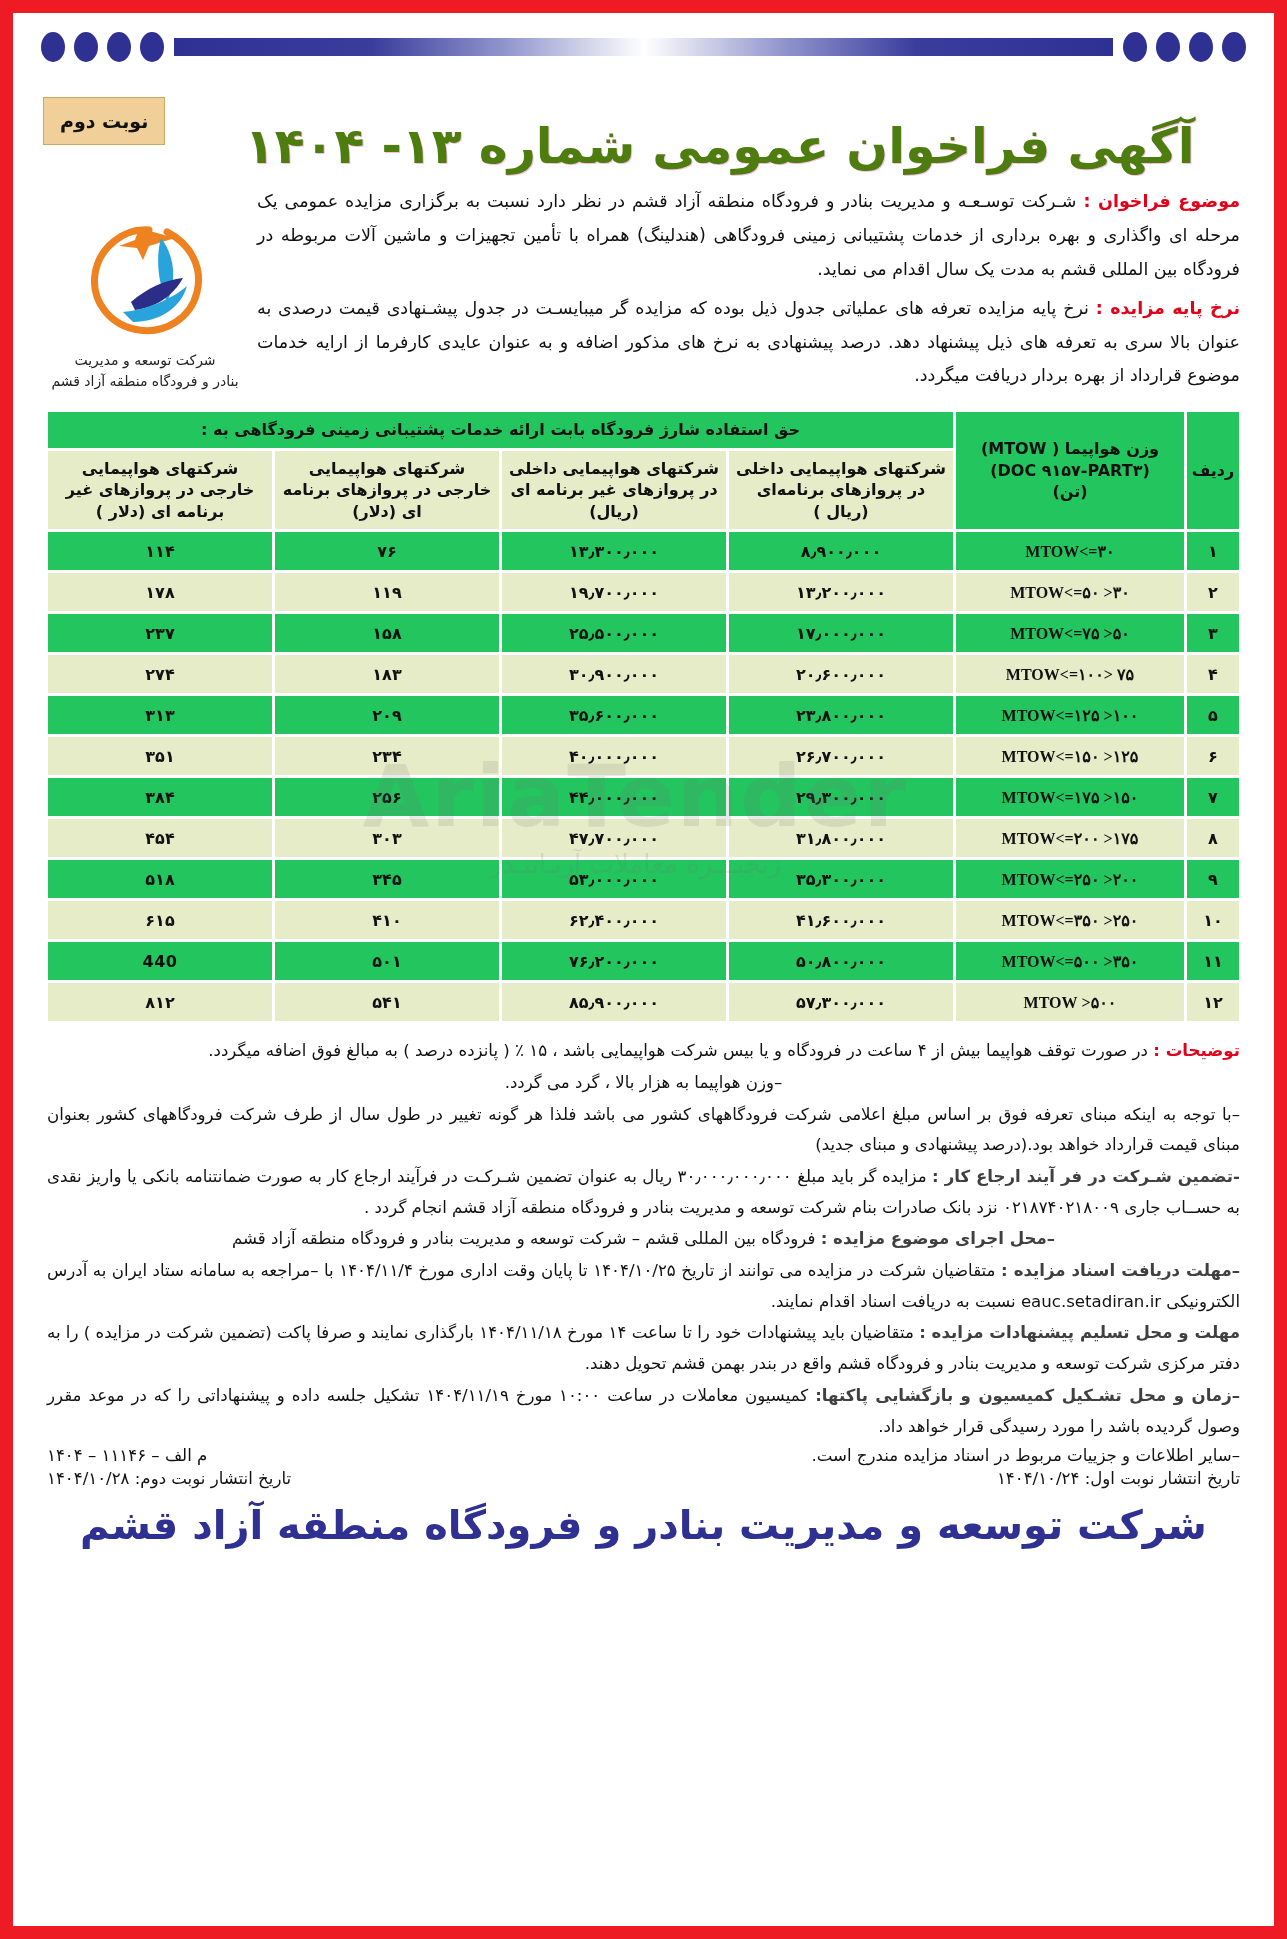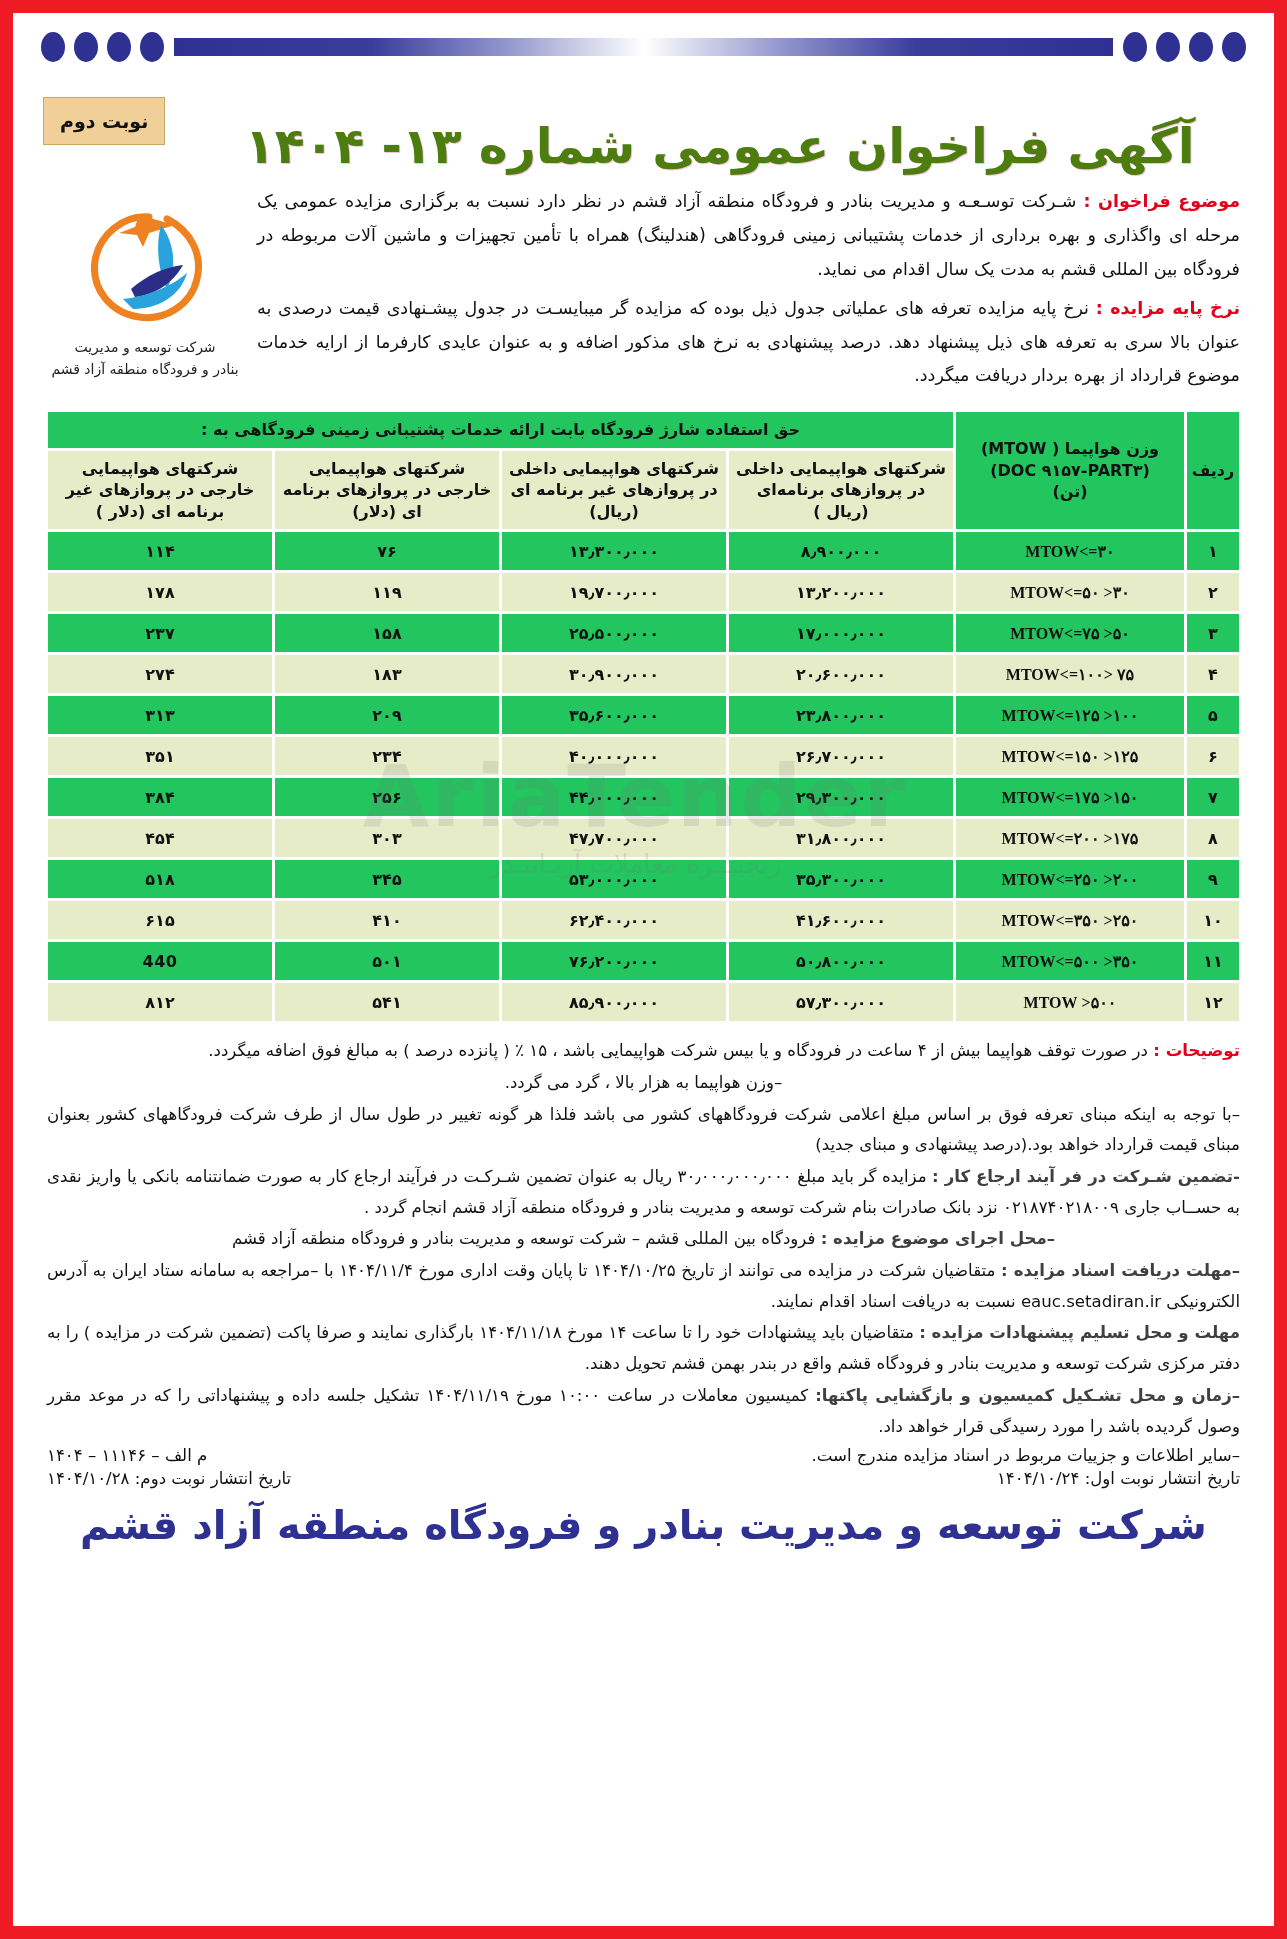--- a/index.html
+++ b/index.html
@@ -89,21 +89,21 @@
     padding-left: 30px;
     text-shadow: 1px 1px 0 rgba(230,0,126,.25);
     margin-top: 48px;
   }
 
   
   .intro {
     display: flex;
     direction: rtl;
     margin: 10px 34px 0 34px;
-    align-items: center;
+    align-items: flex-end;
   }
   .introtext {
     flex: 1;
     text-align: justify;
     font-size: 17.5px;
     line-height: 1.92;
     color: #111;
     padding-left: 14px;
   }
   .lbl-red { color: #e2001a; font-weight: bold; }

